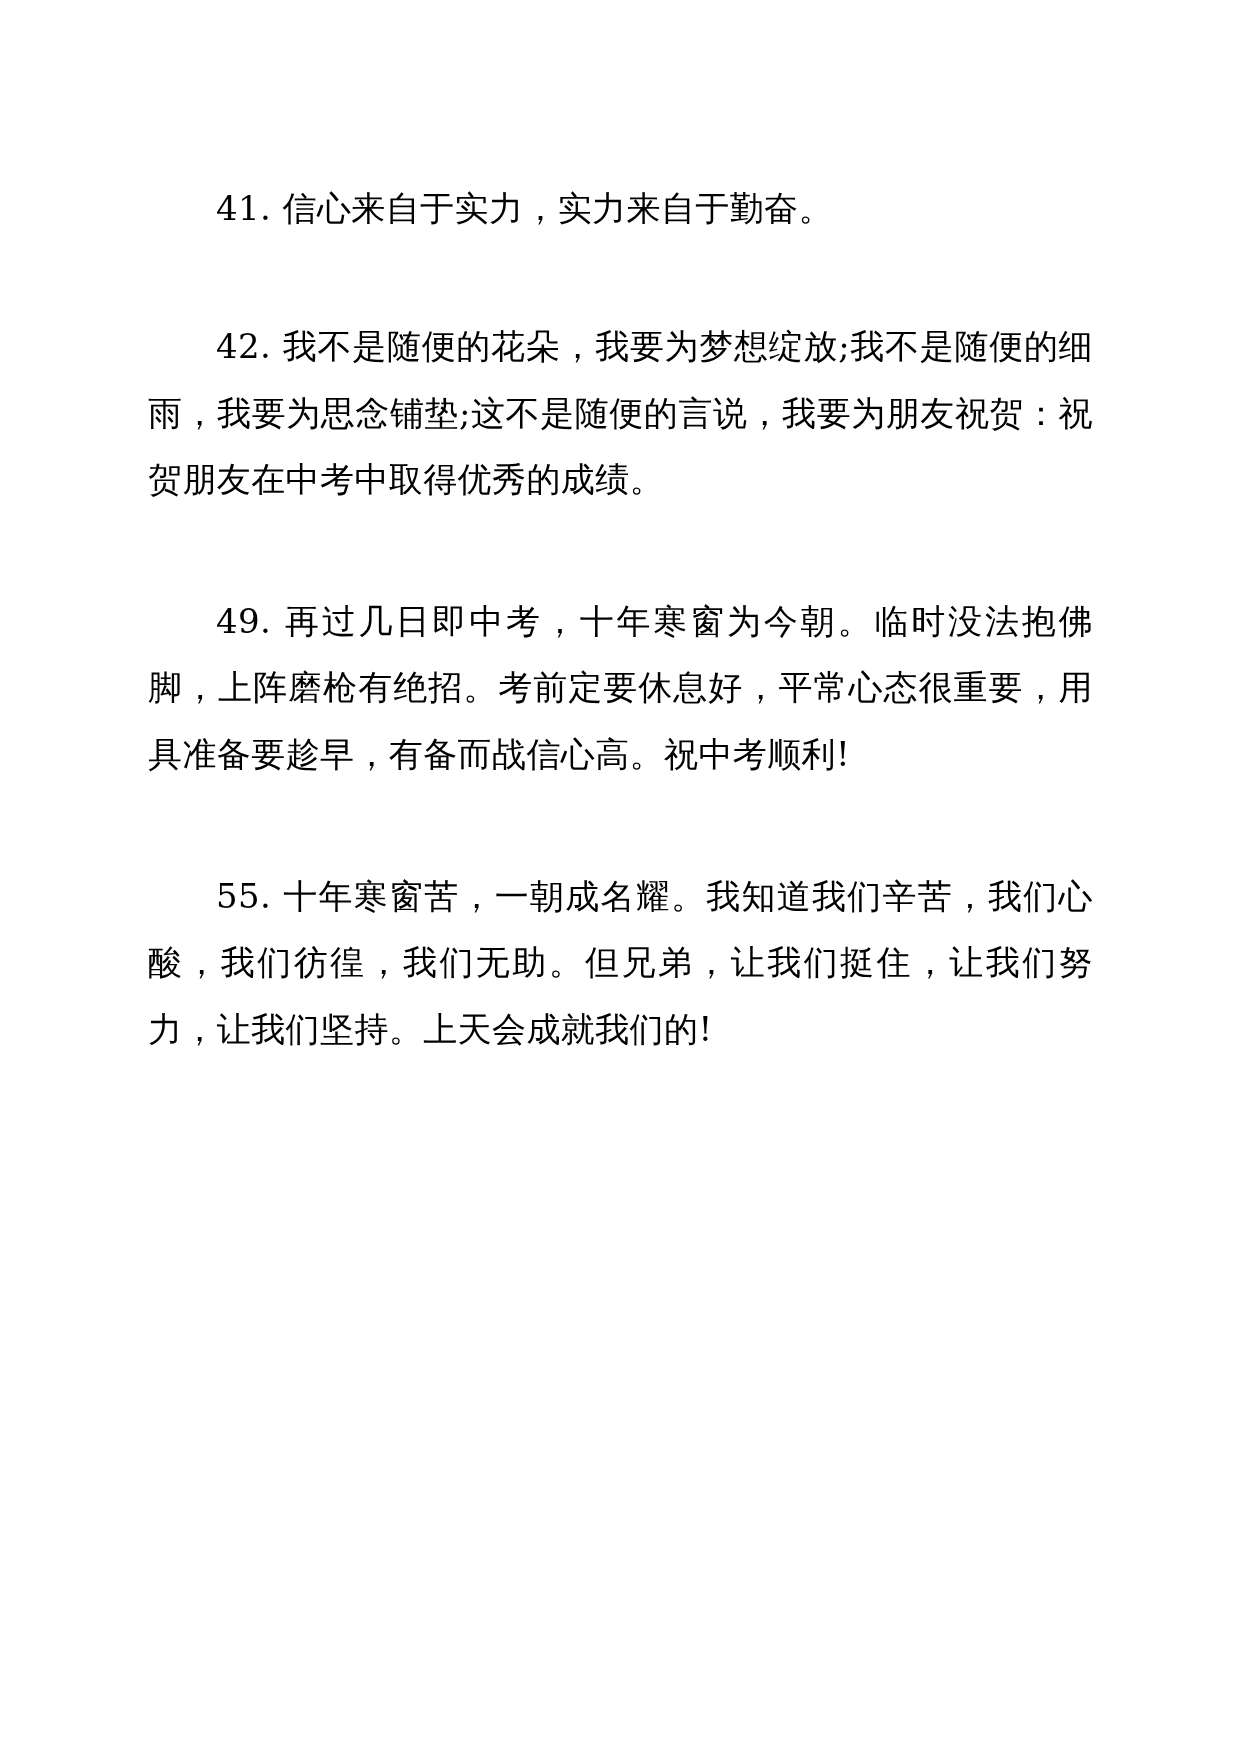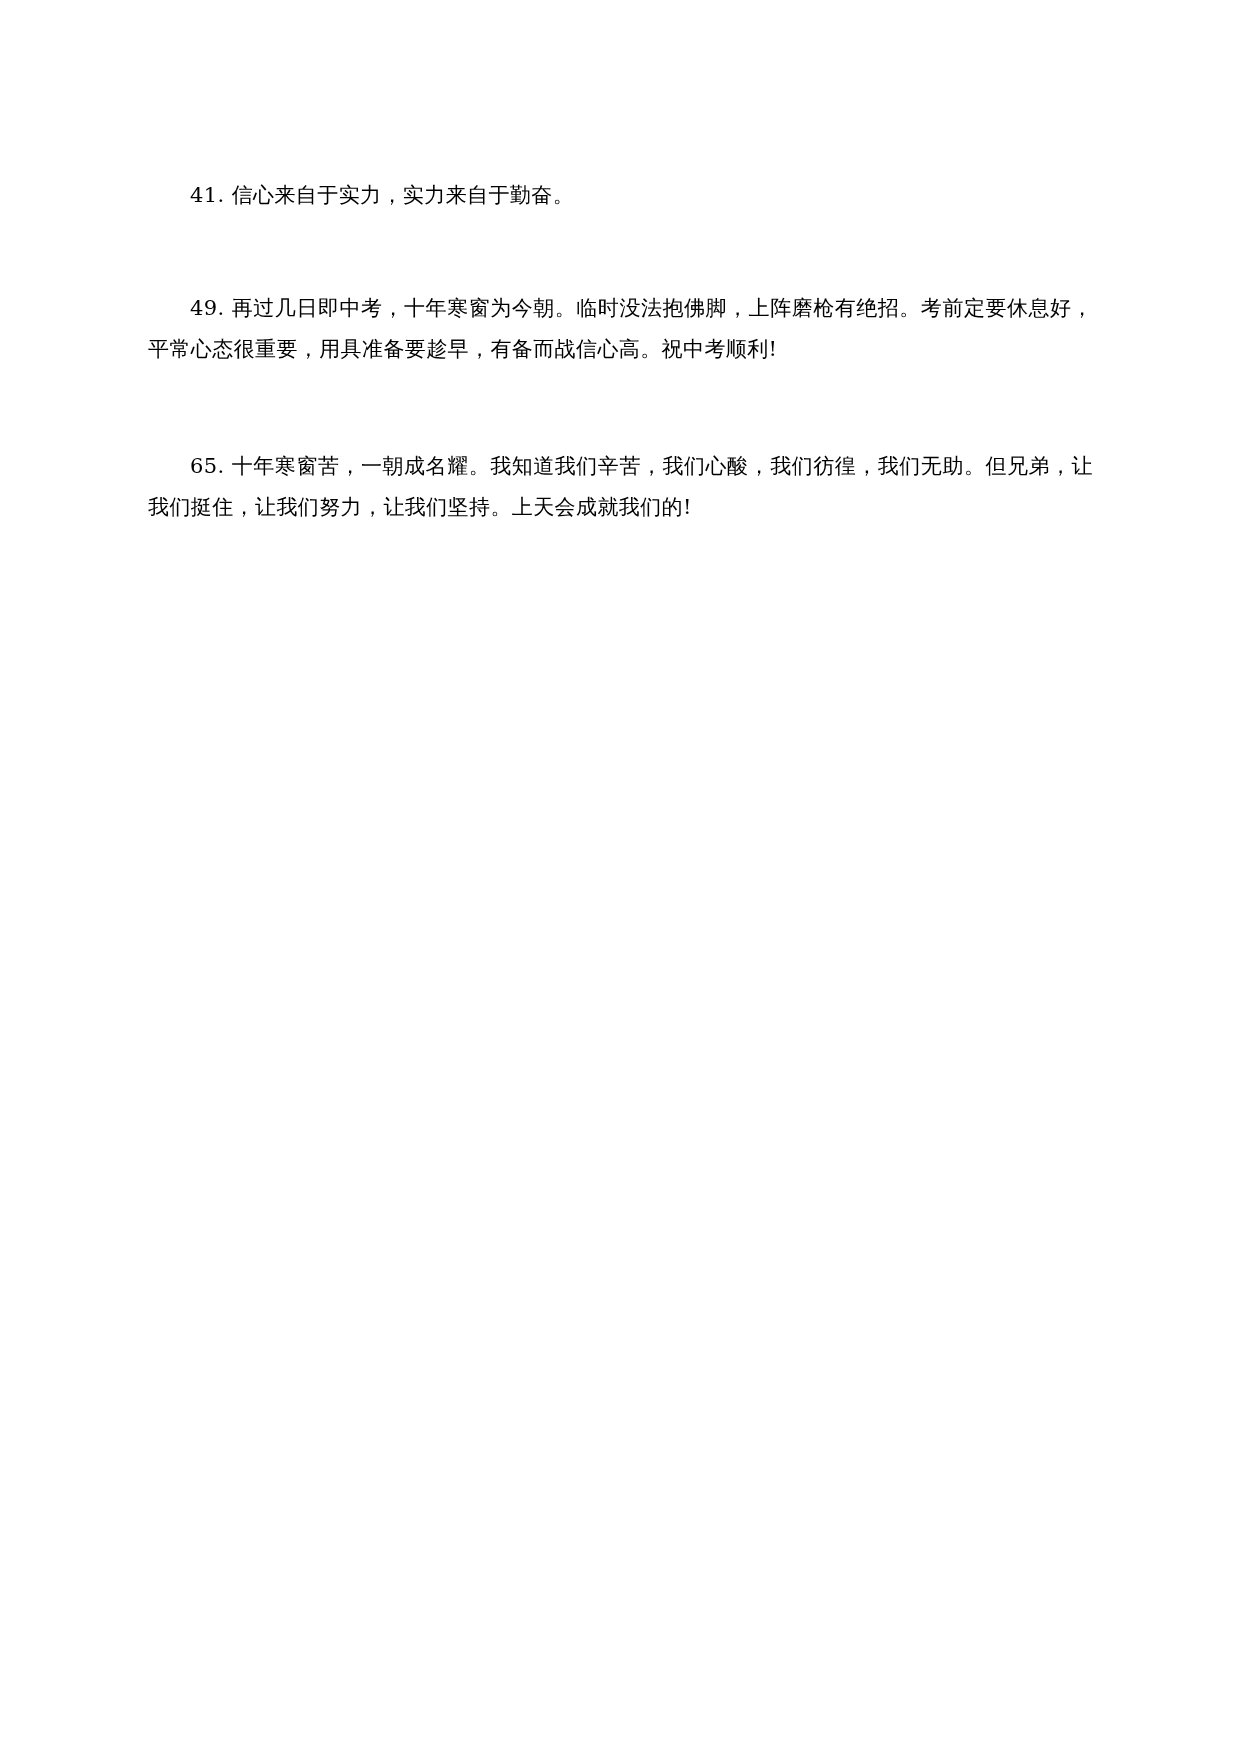--- a/index.html
+++ b/index.html
@@ -18,21 +18,21 @@
     position: relative;
     width: 1241px;
     height: 1754px;
     box-sizing: border-box;
     padding: 175px 148px 150px 148px;
   }
   .doc-body {
     display: block;
   }
   .para {
-    font-size: 21px;
+    font-size: 34px;
     line-height: 1.95;
     text-align: justify;
     text-justify: inter-ideograph;
     margin: 0 0 76px 0;
     letter-spacing: 0.4px;
     text-indent: 2em;
     word-break: break-all;
   }
   .para:last-child {
     margin-bottom: 0;
@@ -40,16 +40,17 @@
   .para.short {
     margin-bottom: 72px;
   }
 </style>
 </head>
 <body>
 
 <div class="page">
   <div class="doc-body">
     <p class="para short">41. 信心来自于实力，实力来自于勤奋。</p>
+    <p class="para">42. 我不是随便的花朵，我要为梦想绽放;我不是随便的细雨，我要为思念铺垫;这不是随便的言说，我要为朋友祝贺：祝贺朋友在中考中取得优秀的成绩。</p>
     <p class="para">49. 再过几日即中考，十年寒窗为今朝。临时没法抱佛脚，上阵磨枪有绝招。考前定要休息好，平常心态很重要，用具准备要趁早，有备而战信心高。祝中考顺利!</p>
-    <p class="para">65. 十年寒窗苦，一朝成名耀。我知道我们辛苦，我们心酸，我们彷徨，我们无助。但兄弟，让我们挺住，让我们努力，让我们坚持。上天会成就我们的!</p>
+    <p class="para">55. 十年寒窗苦，一朝成名耀。我知道我们辛苦，我们心酸，我们彷徨，我们无助。但兄弟，让我们挺住，让我们努力，让我们坚持。上天会成就我们的!</p>
   </div>
 </div>
 
 </body></html>

